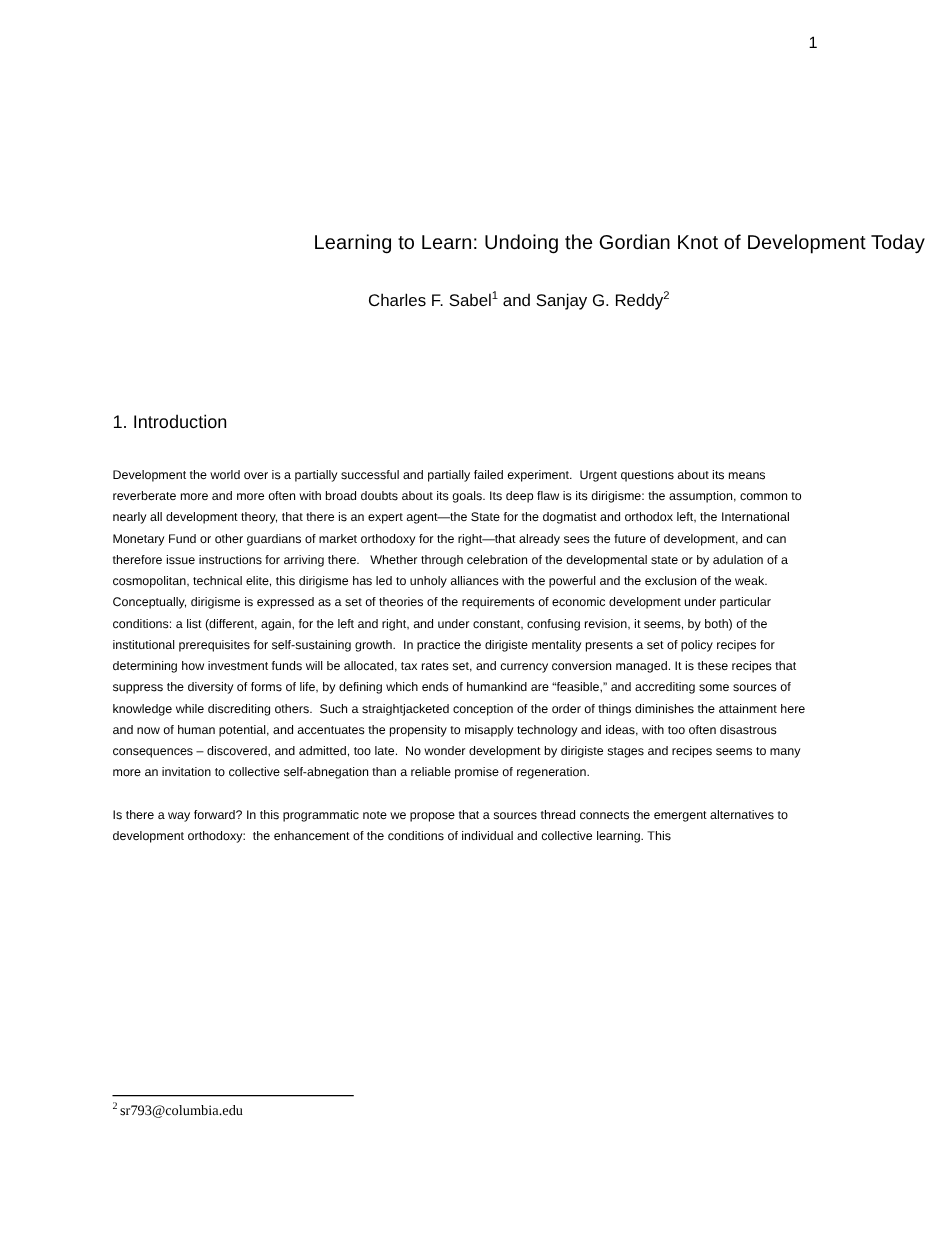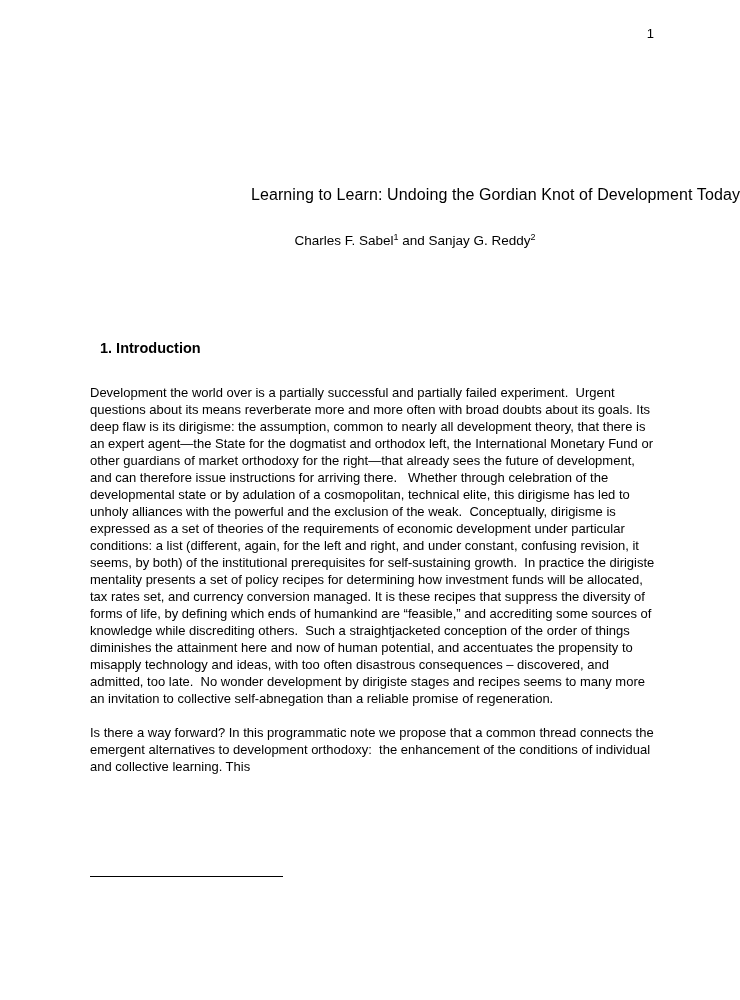--- a/index.html
+++ b/index.html
@@ -45,29 +45,29 @@
     width: 740px;
     text-align: center;
     font-size: 13.5px;
     padding-left: 45px;
   }
   .section-heading {
     position: absolute;
     top: 330px;
     left: 90px;
     font-size: 14.5px;
-    font-weight: bold;
-    margin: 10px;
+    font-weight: normal;
+    margin: 0;
   }
   .body-text {
     position: absolute;
-    top: 384px;
+    top: 372px;
     left: 90px;
     width: 567px;
-    font-size: 13px;
+    font-size: 10px;
     line-height: 17px;
   }
   .para {
     margin: 0 0 17px 0;
     white-space: pre-wrap;
     text-align: left;
   }
   sup.fn-marker {
     font-size: 9px;
     vertical-align: super;
@@ -105,20 +105,21 @@
   <div class="page-number">1</div>
 
   <h1 class="paper-title">Learning to Learn: Undoing the Gordian Knot of Development Today</h1>
 
   <div class="authors-line"><span>Charles F. Sabel</span><sup class="fn-marker">1</sup><span> and </span><span>Sanjay G. Reddy</span><sup class="fn-marker">2</sup></div>
 
   <h2 class="section-heading">1. Introduction</h2>
 
   <div class="body-text">
     <p class="para">Development the world over is a partially successful and partially failed experiment.  Urgent questions about its means reverberate more and more often with broad doubts about its goals. Its deep flaw is its dirigisme: the assumption, common to nearly all development theory, that there is an expert agent—the State for the dogmatist and orthodox left, the International Monetary Fund or other guardians of market orthodoxy for the right—that already sees the future of development, and can therefore issue instructions for arriving there.   Whether through celebration of the developmental state or by adulation of a cosmopolitan, technical elite, this dirigisme has led to unholy alliances with the powerful and the exclusion of the weak.  Conceptually, dirigisme is expressed as a set of theories of the requirements of economic development under particular conditions: a list (different, again, for the left and right, and under constant, confusing revision, it seems, by both) of the institutional prerequisites for self-sustaining growth.  In practice the dirigiste mentality presents a set of policy recipes for determining how investment funds will be allocated, tax rates set, and currency conversion managed. It is these recipes that suppress the diversity of forms of life, by defining which ends of humankind are “feasible,” and accrediting some sources of knowledge while discrediting others.  Such a straightjacketed conception of the order of things diminishes the attainment here and now of human potential, and accentuates the propensity to misapply technology and ideas, with too often disastrous consequences – discovered, and admitted, too late.  No wonder development by dirigiste stages and recipes seems to many more an invitation to collective self-abnegation than a reliable promise of regeneration.</p>
-    <p class="para">Is there a way forward? In this programmatic note we propose that a common thread connects the emergent alternatives to development orthodoxy:  the enhancement of the conditions of individual and collective learning. This</p>
+    <p class="para">Is there a way forward? In this programmatic note we propose that a sources thread connects the emergent alternatives to development orthodoxy:  the enhancement of the conditions of individual and collective learning. This</p>
   </div>
 
   <div class="footnotes">
     <div class="footnote-rule"></div>
+    <div class="footnote"><sup>2</sup><span>sr793@columbia.edu</span></div>
   </div>
 
 </div>
 
 </body></html>

